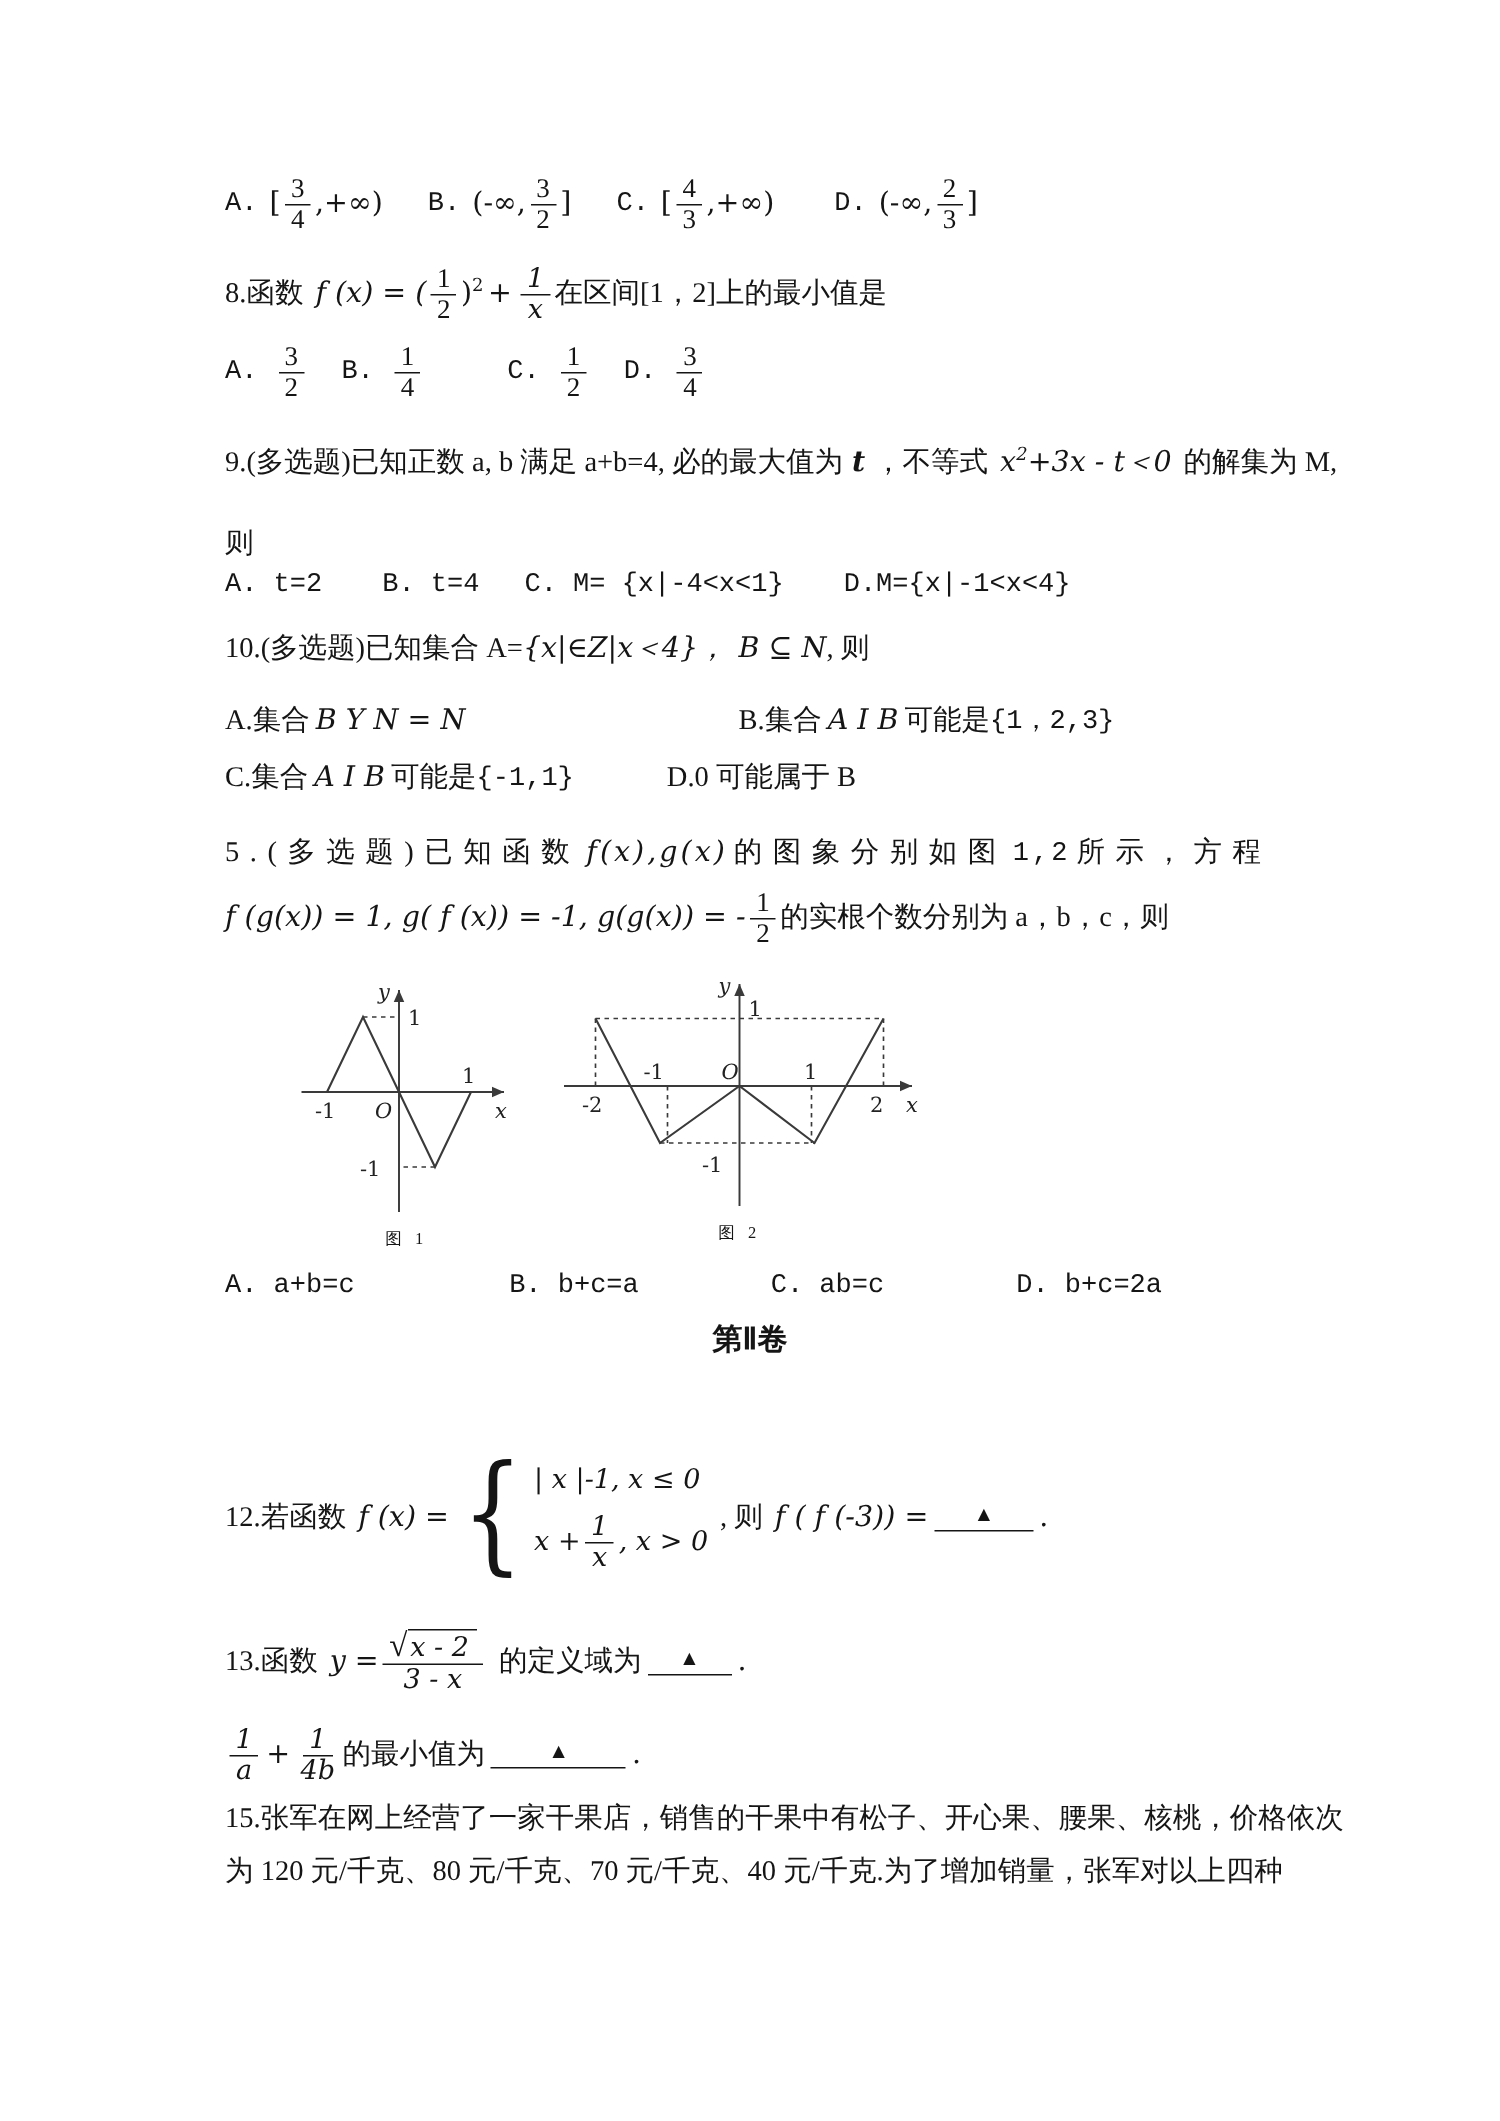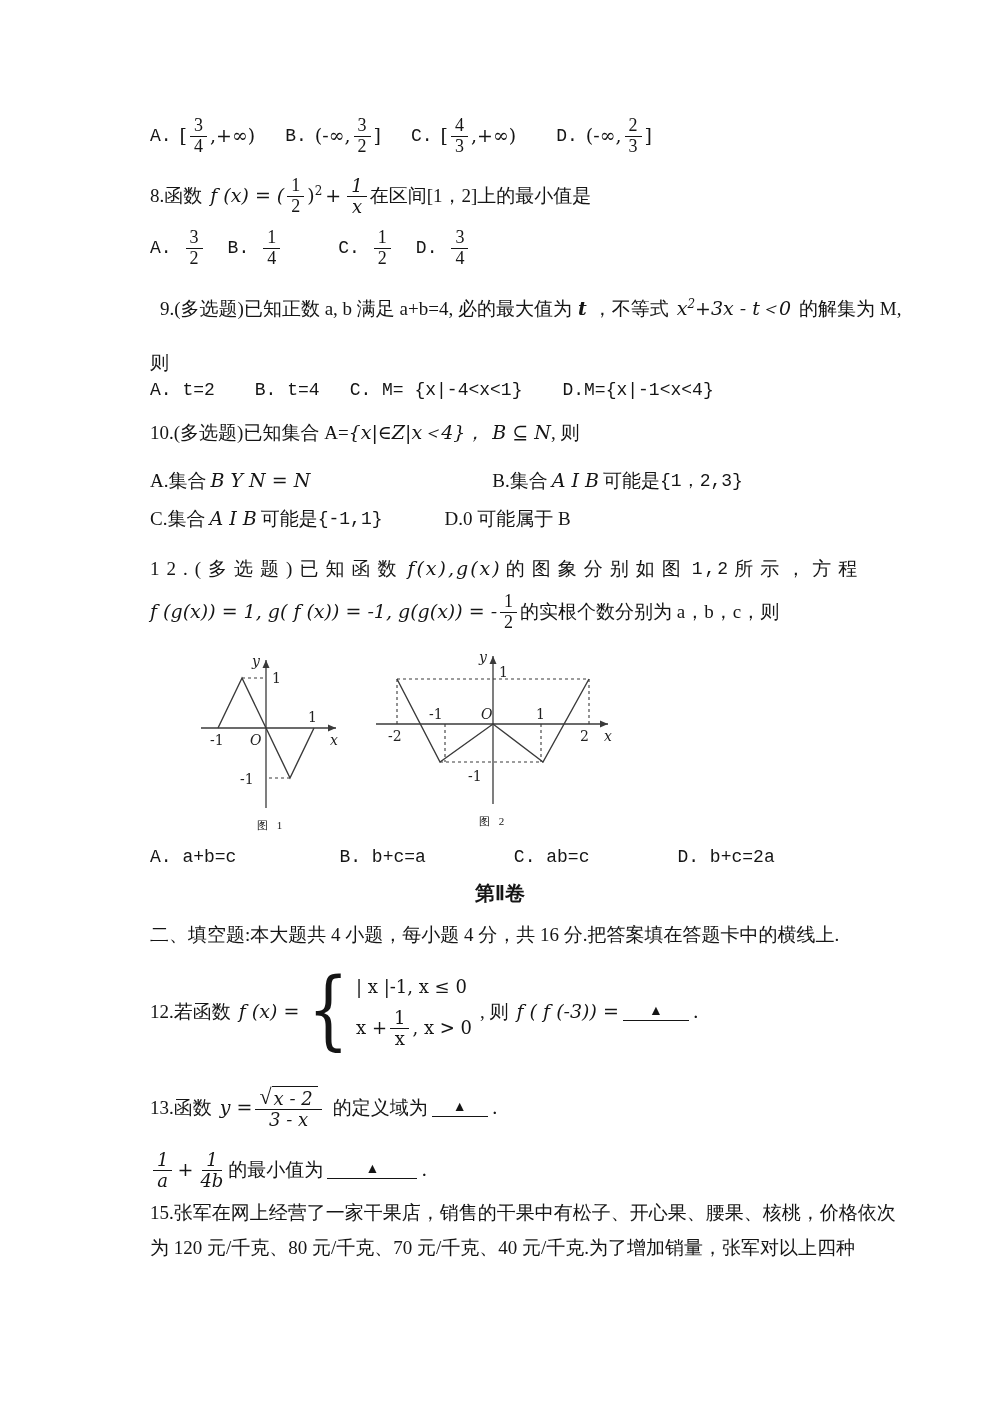--- a/index.html
+++ b/index.html
@@ -17,21 +17,21 @@
   sup{font-size:12px;line-height:0;}
   .frac{display:inline-flex;flex-direction:column;align-items:center;line-height:1.1;font-size:18px;margin:0 3px;vertical-align:middle;}
   .frac .fn{border-bottom:1.4px solid #151515;padding:0 4px;text-align:center;}
   .frac .fd{padding:0 2px;text-align:center;}
   .blank{display:inline-flex;justify-content:center;align-items:flex-end;border-bottom:1.6px solid #151515;min-width:50px;padding:0 6px 2px;font-size:14px;line-height:1;margin:0 4px;}
   .gap8{margin-left:8px;}  .gap14{margin-left:14px;}  .gap22{margin-left:22px;}
   .gap30{margin-left:30px;}  .gap40{margin-left:40px;}  .gap55{margin-left:55px;}
   .sp{letter-spacing:7px;}
   .sp2{letter-spacing:2px;}
   .brace{font-family:"DejaVu Serif", serif;font-size:86px;font-weight:200;line-height:0.85;transform:scaleX(0.75);margin:0 0 4px 2px;}
-  .cases{display:flex;flex-direction:column;gap:9px;font-size:18px;font-family:"DejaVu Serif", serif;}
+  .cases{display:flex;flex-direction:column;gap:9px;font-size:18px;font-family:"DejaVu Serif", serif;font-style:italic;}
   .cases .caserow{display:flex;align-items:center;}
   .root{display:inline-flex;align-items:flex-start;}
   .rootsign{font-size:22px;line-height:1;font-style:normal;}
   .vinc{border-top:1.5px solid #151515;padding:2px 5px 0 2px;}
   .fig{position:absolute;display:flex;flex-direction:column;align-items:center;}
   .figcap{font-size:11px;margin-top:3px;letter-spacing:3px;font-family:"Liberation Serif", serif;}
   svg{overflow:visible;}
   .curve{fill:none;stroke:#3a3a3a;stroke-width:1.4;}
   .dashln{fill:none;stroke:#3a3a3a;stroke-width:1.1;stroke-dasharray:3 3;}
   .axis{stroke:#3a3a3a;stroke-width:1.3;}
@@ -115,21 +115,21 @@
         <span class="fn">1</span>
         <span class="fd">2</span>
       </span>
     <span class="mono gap22">D.</span>
     <span class="frac gap14">
         <span class="fn">3</span>
         <span class="fd">4</span>
       </span>
   </div>
 
-  <div class="line" style="top:296px;left:160px;">
+  <div class="line" style="top:296px;left:150px;">
     <span class="cjk">9.(多选题)已知正数 a, b 满足 a+b=4, 必的最大值为</span>
     <span class="mi bold" style="margin:0 6px;">t</span>
     <span class="cjk">，不等式</span>
     <span class="mi gap8"><span>x</span><sup>2</sup><span>+3x - t＜0</span></span>
     <span class="cjk gap8">的解集为 M,</span>
   </div>
   <div class="line" style="top:350px;left:150px;">
     <span class="cjk">则</span>
   </div>
   <div class="line mono" style="top:378px;left:150px;">
@@ -155,21 +155,21 @@
   </div>
   <div class="line" style="top:506px;left:150px;">
     <span class="cjk">C.集合</span>
     <span class="mi" style="margin:0 4px;">A I  B</span>
     <span class="cjk">可能是</span>
     <span class="mono">{-1,1}</span>
     <span class="cjk" style="margin-left:62px;">D.0 可能属于 B</span>
   </div>
 
   <div class="line" style="top:556px;left:150px;">
-    <span class="cjk sp">12.(多选题)已知函数</span>
+    <span class="cjk sp">5.(多选题)已知函数</span>
     <span class="mi sp2" style="margin:0 4px;">f(x),g(x)</span>
     <span class="cjk sp">的图象分别如图</span>
     <span class="mono sp2" style="margin:0 4px;">1,2</span>
     <span class="cjk sp">所示，方程</span>
   </div>
   <div class="line" style="top:592px;left:150px;">
     <span class="mi">f (g(x)) = 1, g( f (x)) = -1, g(g(x)) = -</span>
     <span class="frac">
         <span class="fn">1</span>
         <span class="fd">2</span>
@@ -227,23 +227,20 @@
     <span>A.  a+b=c</span>
     <span class="gap55">B.   b+c=a</span>
     <span class="gap40">C.   ab=c</span>
     <span class="gap40">D.   b+c=2a</span>
   </div>
 
   <div class="line center bold" style="top:880px;font-size:20px;">
     <span>第Ⅱ卷</span>
   </div>
 
-  <div class="line" style="top:922px;left:150px;">
-    <span class="cjk">二、填空题:本大题共 4 小题，每小题 4 分，共 16 分.把答案填在答题卡中的横线上.</span>
-  </div>
 
   <div class="line" style="top:962px;left:150px;height:100px;">
     <span class="cjk">12.若函数</span>
     <span class="mi gap8">f (x) =</span>
     <span class="brace">{</span>
     <span class="cases">
       <span class="caserow">| x |-1, x ≤ 0</span>
       <span class="caserow">
         <span>x +</span>
         <span class="frac">

